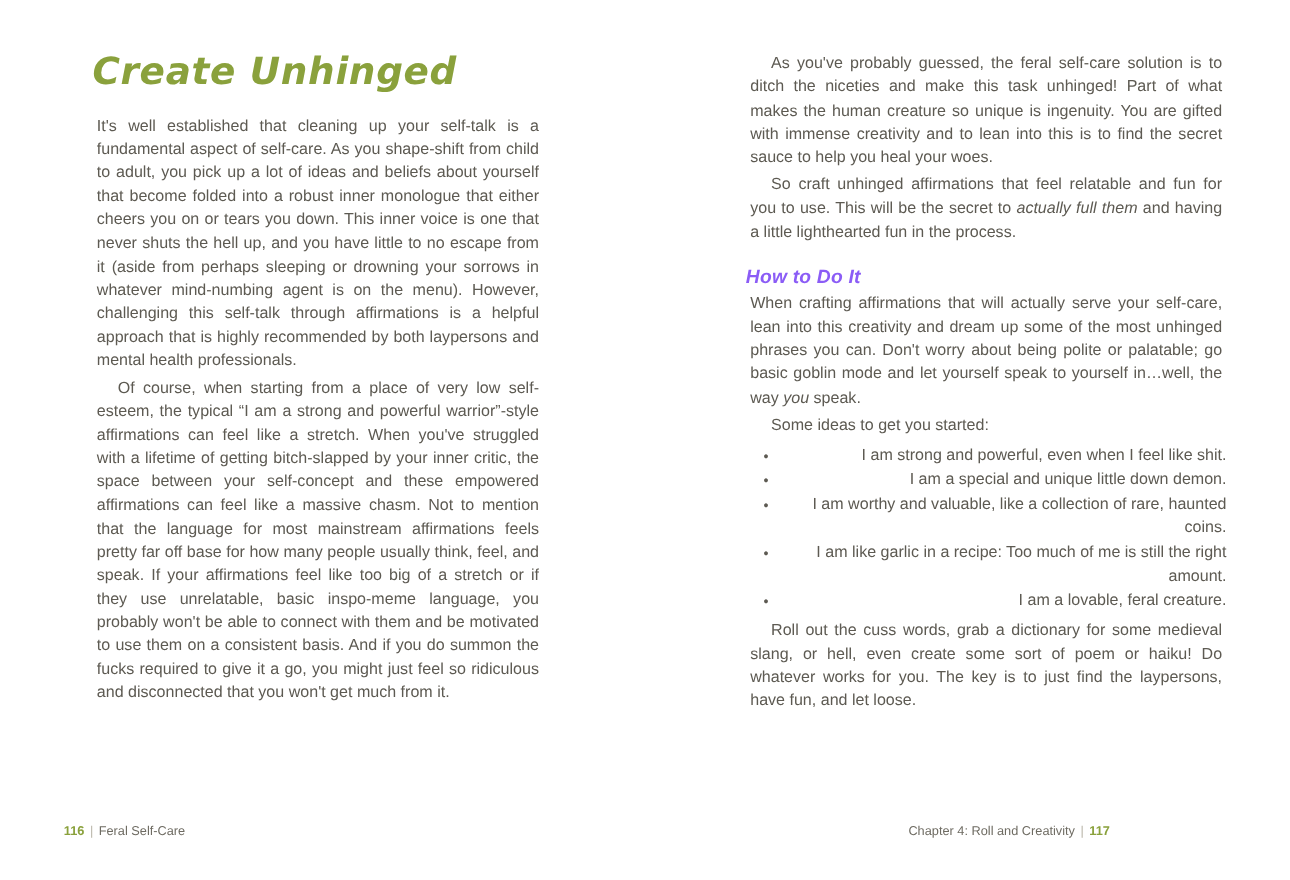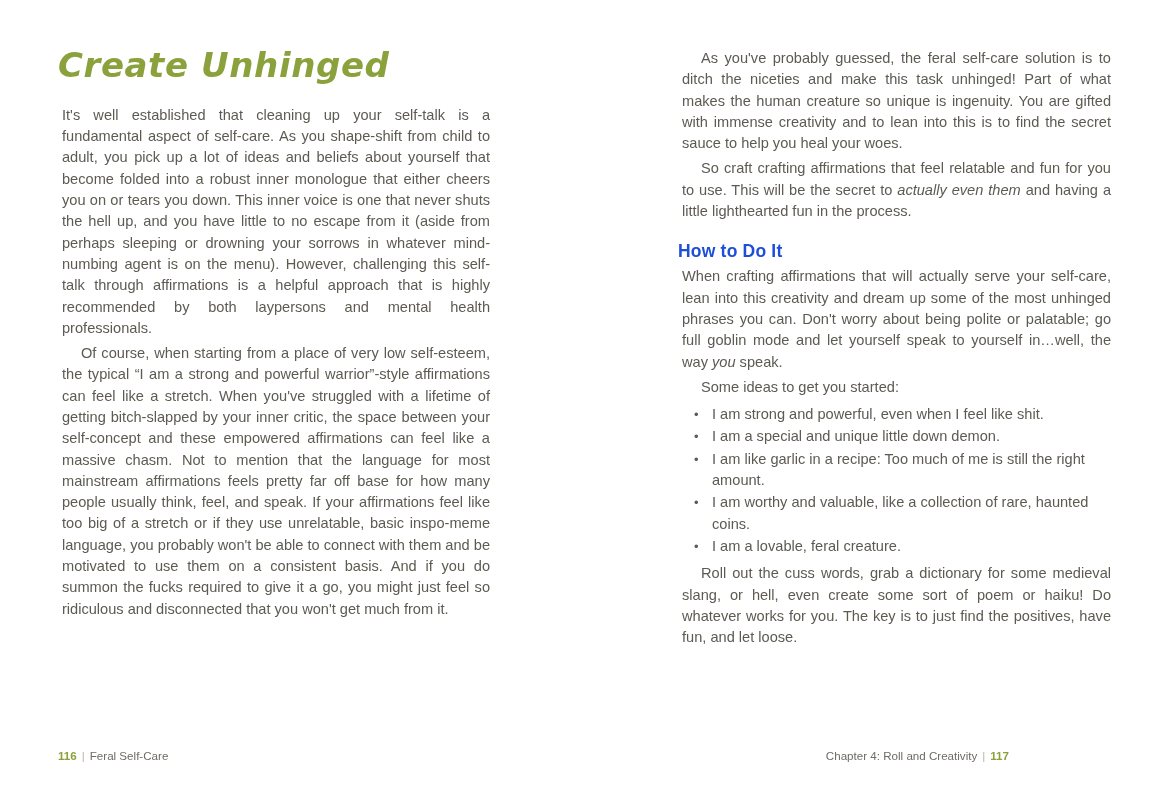--- a/index.html
+++ b/index.html
@@ -26,21 +26,21 @@
     left: 0;
     width: 1173px;
     height: 690px;
     display: flex;
   }
   .col {
     box-sizing: border-box;
   }
   .col-left {
     width: 586px;
-    padding-left: 58px;
+    padding-left: 84px;
     padding-right: 92px;
   }
   .col-right {
     width: 587px;
     padding-left: 92px;
     padding-right: 58px;
   }
   h1.chapter-title {
     margin: 0 0 18px 0;
     font-family: "DejaVu Sans", sans-serif;
@@ -62,36 +62,37 @@
     color: #5d5a52;
     hyphens: auto;
   }
   p.body.indent {
     text-indent: 19px;
   }
   h2.subhead {
     margin: 19px 0 2px 0;
     font-size: 17.5px;
     font-weight: bold;
-    color: #1d4ed8;
+    color: #8b5cf6;
     letter-spacing: 0.2px;
+    font-style: italic;
   }
   ul.bullets {
     margin: 6px 0 6px 0;
     padding: 0 0 0 16px;
     list-style: none;
   }
   ul.bullets li {
     position: relative;
     font-size: 14.6px;
     line-height: 21.3px;
     color: #5d5a52;
     padding-left: 18px;
     margin: 0 0 1px 0;
-    text-align: left;
+    text-align: right;
   }
   ul.bullets li::before {
     content: "\2022";
     position: absolute;
     left: 0;
     top: 0;
     color: #5d5a52;
     font-size: 13px;
   }
   em {
@@ -140,37 +141,37 @@
     <div class="col col-left">
       <h1 class="chapter-title">
         <span class="line">Create Unhinged</span>
       </h1>
       <p class="body">It's well established that cleaning up your self-talk is a fundamental aspect of self-care. As you shape-shift from child to adult, you pick up a lot of ideas and beliefs about yourself that become folded into a robust inner monologue that either cheers you on or tears you down. This inner voice is one that never shuts the hell up, and you have little to no escape from it (aside from perhaps sleeping or drowning your sorrows in whatever mind-numbing agent is on the menu). However, challenging this self-talk through affirmations is a helpful approach that is highly recommended by both laypersons and mental health professionals.</p>
       <p class="body indent">Of course, when starting from a place of very low self-esteem, the typical “I am a strong and powerful warrior”-style affirmations can feel like a stretch. When you've struggled with a lifetime of getting bitch-slapped by your inner critic, the space between your self-concept and these empowered affirmations can feel like a massive chasm. Not to mention that the language for most mainstream affirmations feels pretty far off base for how many people usually think, feel, and speak. If your affirmations feel like too big of a stretch or if they use unrelatable, basic inspo-meme language, you probably won't be able to connect with them and be motivated to use them on a consistent basis. And if you do summon the fucks required to give it a go, you might just feel so ridiculous and disconnected that you won't get much from it.</p>
     </div>
 
     <div class="col col-right">
       <p class="body indent">As you've probably guessed, the feral self-care solution is to ditch the niceties and make this task unhinged! Part of what makes the human creature so unique is ingenuity. You are gifted with immense creativity and to lean into this is to find the secret sauce to help you heal your woes.</p>
-      <p class="body indent"><span>So craft crafting affirmations that feel relatable and fun for you to use. This will be the secret to </span><em>actually even them</em><span> and having a little lighthearted fun in the process.</span></p>
+      <p class="body indent"><span>So craft unhinged affirmations that feel relatable and fun for you to use. This will be the secret to </span><em>actually full them</em><span> and having a little lighthearted fun in the process.</span></p>
 
       <h2 class="subhead">How to Do It</h2>
 
-      <p class="body"><span>When crafting affirmations that will actually serve your self-care, lean into this creativity and dream up some of the most unhinged phrases you can. Don't worry about being polite or palatable; go full goblin mode and let yourself speak to yourself in…well, the way </span><em>you</em><span> speak.</span></p>
+      <p class="body"><span>When crafting affirmations that will actually serve your self-care, lean into this creativity and dream up some of the most unhinged phrases you can. Don't worry about being polite or palatable; go basic goblin mode and let yourself speak to yourself in…well, the way </span><em>you</em><span> speak.</span></p>
 
       <p class="body indent">Some ideas to get you started:</p>
 
       <ul class="bullets">
         <li>I am strong and powerful, even when I feel like shit.</li>
         <li>I am a special and unique little down demon.</li>
+        <li>I am worthy and valuable, like a collection of rare, haunted coins.</li>
         <li>I am like garlic in a recipe: Too much of me is still the right amount.</li>
-        <li>I am worthy and valuable, like a collection of rare, haunted coins.</li>
         <li>I am a lovable, feral creature.</li>
       </ul>
 
-      <p class="body indent">Roll out the cuss words, grab a dictionary for some medieval slang, or hell, even create some sort of poem or haiku! Do whatever works for you. The key is to just find the positives, have fun, and let loose.</p>
+      <p class="body indent">Roll out the cuss words, grab a dictionary for some medieval slang, or hell, even create some sort of poem or haiku! Do whatever works for you. The key is to just find the laypersons, have fun, and let loose.</p>
     </div>
 
   </div>
 
   <div class="footer">
     <div class="folio-left">
       <span class="folio-num">116</span><span class="folio-sep">|</span><span class="folio-text">Feral Self-Care</span>
     </div>
     <div class="folio-right">
       <span class="folio-text">Chapter 4: Roll and Creativity</span><span class="folio-sep">|</span><span class="folio-num">117</span>

